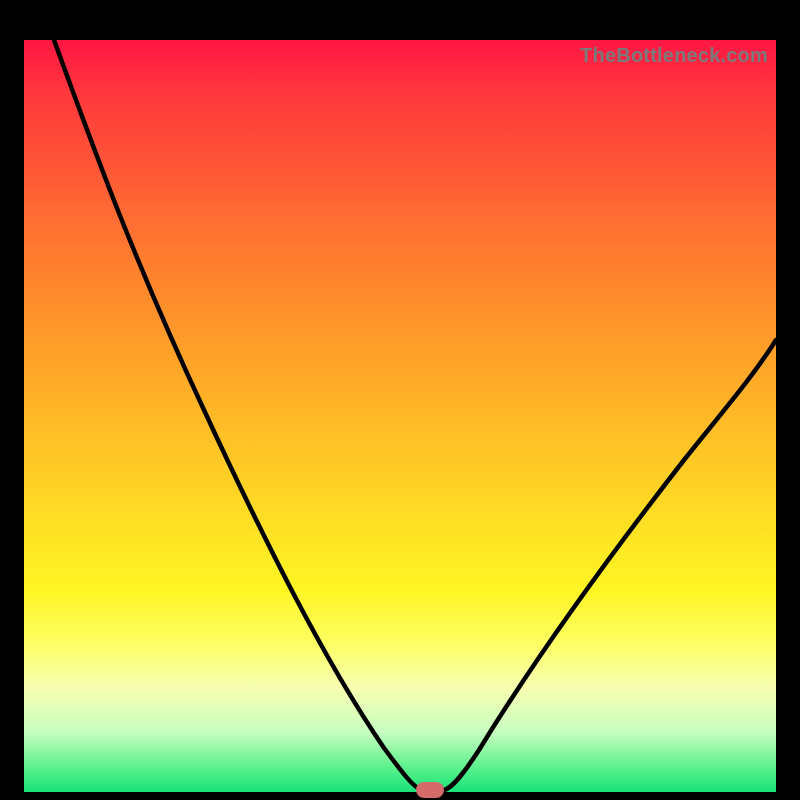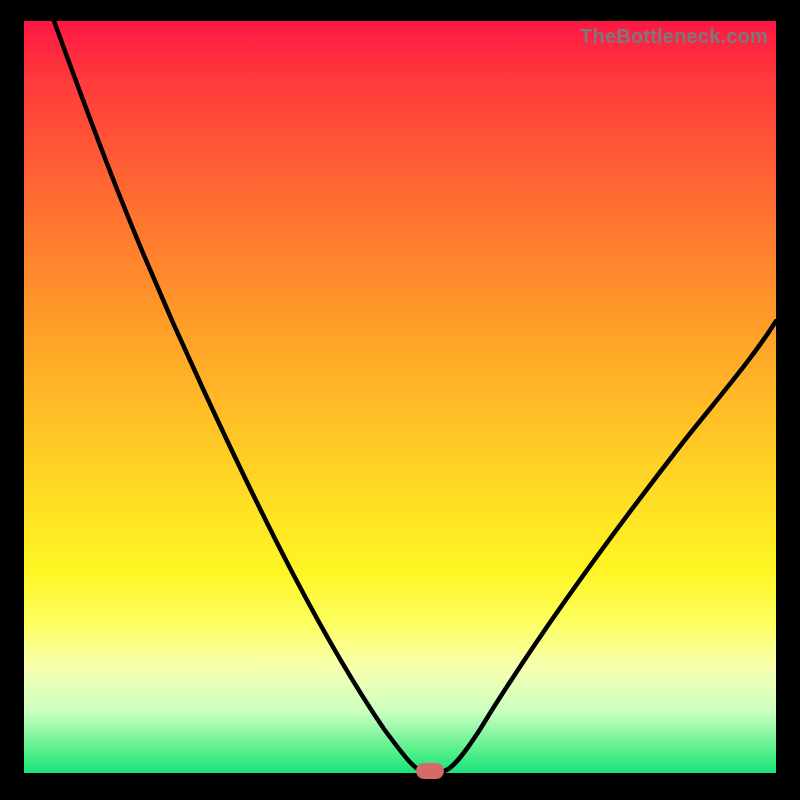--- a/index.html
+++ b/index.html
@@ -13,21 +13,21 @@
   }
   .frame {
     position: relative;
     width: 800px;
     height: 800px;
     background: #000;
   }
   .plot-area {
     position: absolute;
     left: 24px;
-    top: 21px;
+    top: 40px;
     width: 752px;
     height: 752px;
     background: linear-gradient(
       to bottom,
       #ff1744 0%,
       #ff3b3b 8%,
       #ff5a36 18%,
       #ff7a2f 28%,
       #ff962a 38%,
       #ffb327 48%,

